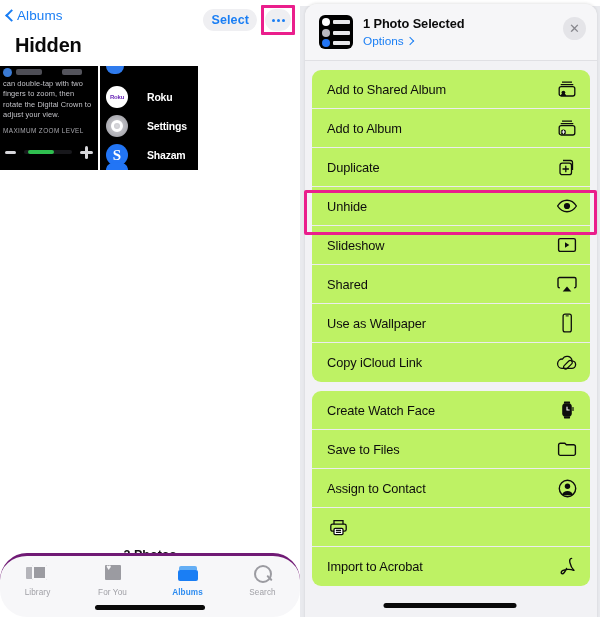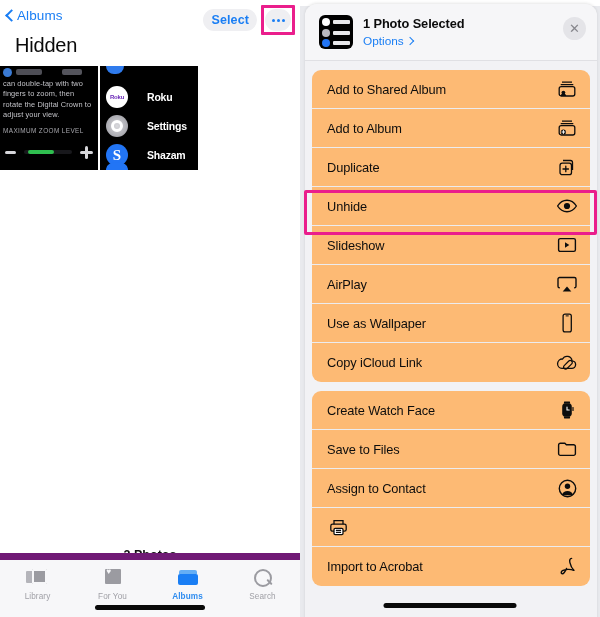--- a/index.html
+++ b/index.html
@@ -55,21 +55,21 @@
     background: #efeff2;
     display: flex; align-items: center; justify-content: center;
     gap: 2px;
   }
   .more-pill i {
     width: 3px; height: 3px; border-radius: 50%; background: #1a7ef4;
     display: block;
   }
   .page-title {
     position: absolute; left: 15px; top: 34px;
-    font-size: 20px; font-weight: normal; color: #0a0a0a;
+    font-size: 20px; font-weight: bold; color: #0a0a0a;
     letter-spacing: -0.2px;
   }
 
   
   .photo-grid {
     position: absolute; left: 0; top: 66px; width: 198px; height: 104px;
     display: flex; gap: 2px;
   }
   .thumb {
     position: relative; width: 98px; height: 104px;
@@ -153,22 +153,22 @@
   }
 
   .photo-count {
     position: absolute; left: 0; right: 0; top: 548px;
     text-align: center; font-size: 12.5px; font-weight: bold; color: #111;
   }
 
   
   .tab-bar {
     position: absolute; left: 0; bottom: 0; width: 300px; height: 64px;
-    background: #f7f7f9; border-top: 7px solid #701a75;
-    display: flex; align-items: flex-start; padding-top: 7px;
+    background: #f7f7f9; border-top: 3px solid #701a75;
+    display: flex; align-items: flex-start; padding-top: 7px; border-radius: 27px;
   }
   .tab-item {
     flex: 1; display: flex; flex-direction: column; align-items: center; gap: 3px;
   }
   .tab-label { font-size: 8.2px; color: #a0a0a6; letter-spacing: .1px; }
   .tab-item.active .tab-label { color: #2c8bf0; font-weight: bold; }
   .tab-icon { width: 24px; height: 22px; position: relative; }
 
   
   .ic-library::before {
@@ -265,21 +265,21 @@
   }
   .close-btn {
     position: absolute; right: 11px; top: 13px;
     width: 23px; height: 23px; border-radius: 50%;
     background: #e4e4e8;
     display: flex; align-items: center; justify-content: center;
     color: #86868c; font-size: 13px; line-height: 13px;
   }
 
   .group {
-    background: #fdba74; border-radius: 9px;
+    background: #bef264; border-radius: 9px;
     margin: 0 7px 9px 7px; overflow: hidden;
   }
   .group.first { margin-top: 9px; }
   .row {
     height: 39px; display: flex; align-items: center;
     padding: 0 12px 0 15px;
     border-bottom: 1px solid #ececef;
     position: relative;
   }
   .row:last-child { border-bottom: none; }
@@ -472,21 +472,21 @@
         <div class="row">
           <span class="row-label">Slideshow</span>
           <span class="row-icon">
             <svg width="20" height="16" viewBox="0 0 20 16" fill="none" stroke="#0d0d0d" stroke-width="1.4">
               <rect x="1.6" y="1.6" width="16.8" height="12.8" rx="1.6"></rect>
               <path d="M8 5.2l4.3 2.8L8 10.8z" fill="#0d0d0d" stroke="none"></path>
             </svg>
           </span>
         </div>
         <div class="row">
-          <span class="row-label">AirPlay</span>
+          <span class="row-label">Shared</span>
           <span class="row-icon">
             <svg width="20" height="17" viewBox="0 0 20 17" fill="none" stroke="#0d0d0d" stroke-width="1.4">
               <path d="M17.2 11.8h.2a1.6 1.6 0 0 0 1.6-1.6V3.1a1.6 1.6 0 0 0-1.6-1.6H2.6A1.6 1.6 0 0 0 1 3.1v7.1a1.6 1.6 0 0 0 1.6 1.6h.2"></path>
               <path d="M10 10.4l4.3 5.1H5.7z" fill="#0d0d0d" stroke="none"></path>
             </svg>
           </span>
         </div>
         <div class="row">
           <span class="row-label">Use as Wallpaper</span>
           <span class="row-icon">

